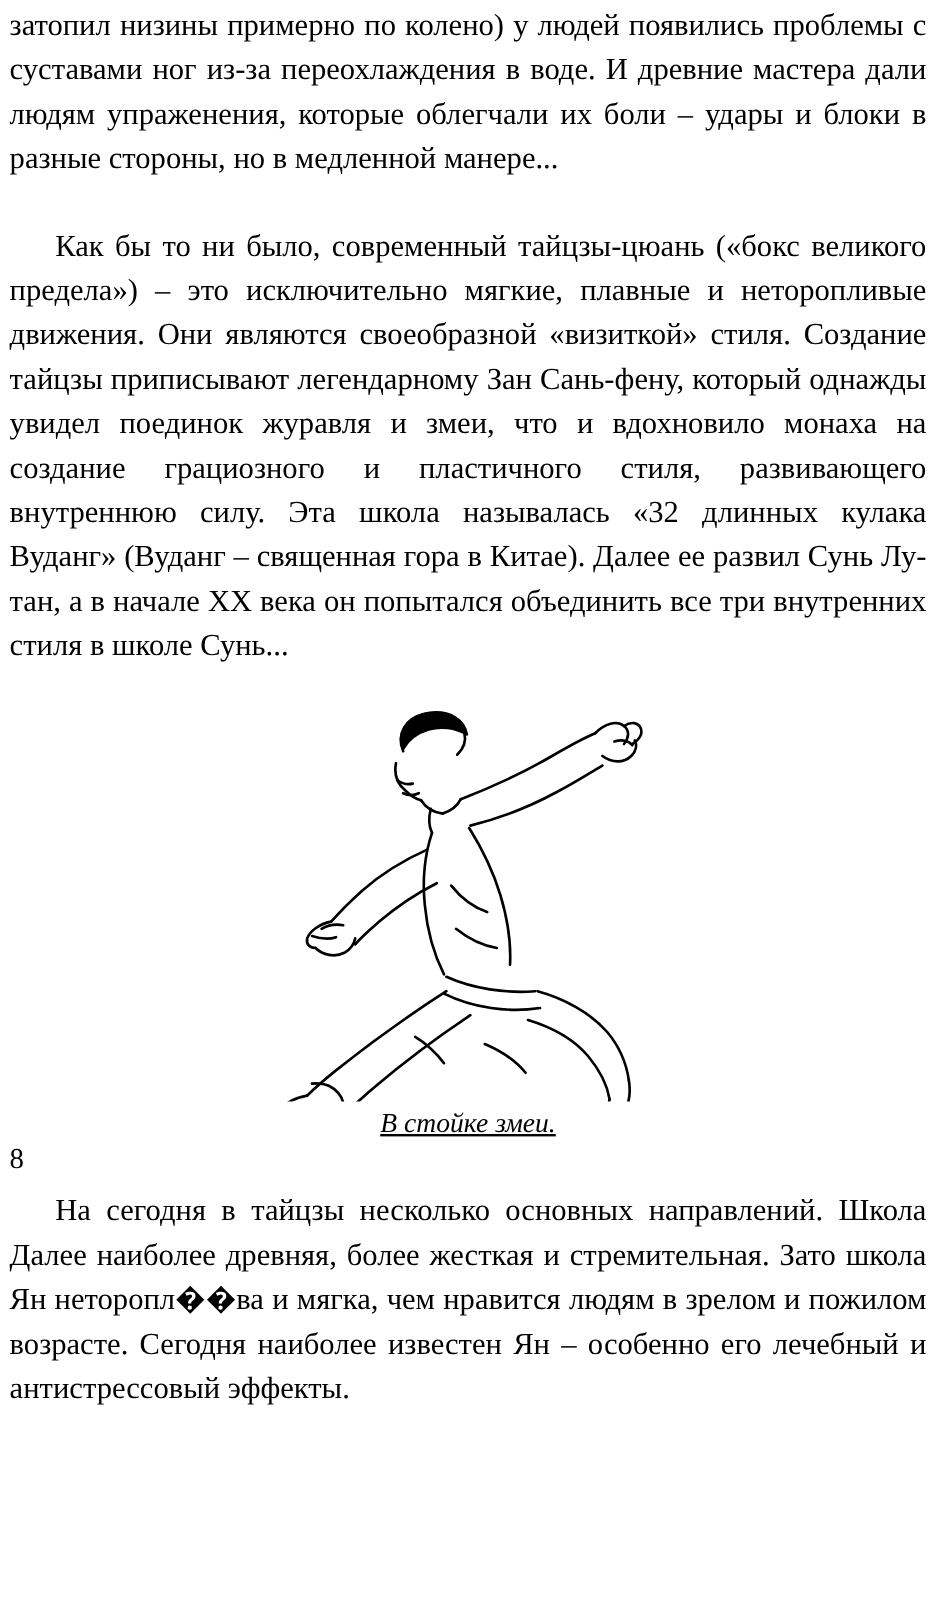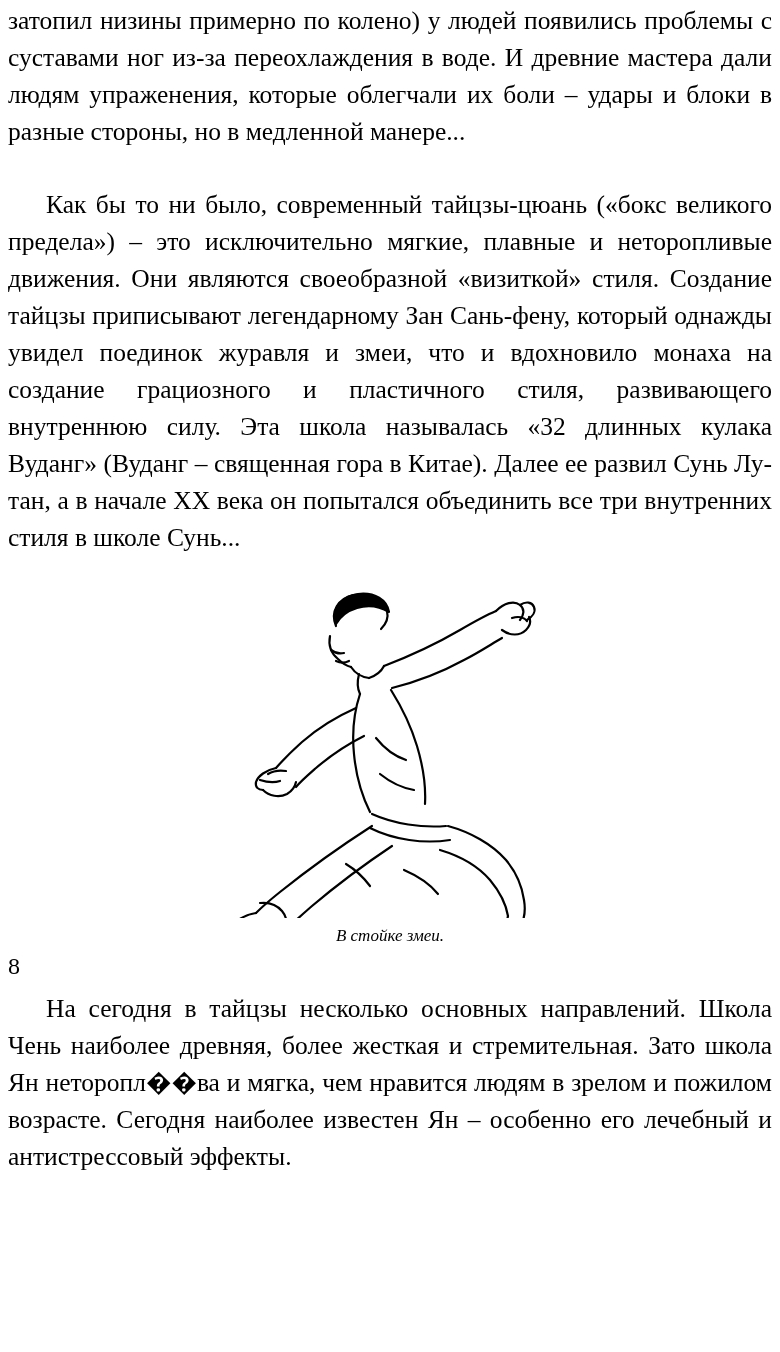--- a/index.html
+++ b/index.html
@@ -45,24 +45,25 @@
     margin: 22px 0 0 0;
     text-align: center;
   }
   .figure-img {
     display: block;
     margin: 0 auto;
   }
   .figure-caption {
     font-family: "Liberation Serif", serif;
     font-style: italic;
-    font-size: 17px;
+    font-size: 23px;
     line-height: 24px;
     text-align: center;
     margin-top: 6px;
+    text-decoration: underline;
   }
   .after-figure {
     margin-top: 42px;
   }
   .page-number {
     position: absolute;
     left: 8px;
     bottom: 22px;
     font-size: 24px;
     line-height: 28px;
@@ -130,16 +131,16 @@
       <path d="M384 367 c-1 -8 -8 -14 -18 -15"></path>
 
       <path d="M216 160 c8 10 18 18 30 22"></path>
       <path d="M220 196 c10 8 22 14 34 16"></path>
       <path d="M244 292 c14 6 26 14 34 24"></path>
       <path d="M186 286 c10 6 18 14 24 22"></path>
     </svg>
     <div class="figure-caption">В стойке змеи.</div>
   </div>
 
-  <p class="body-text para-indent after-figure">На сегодня в тайцзы несколько основных направлений. Школа Чень наиболее древняя, более жесткая и стремительная. Зато школа Ян неторопл��ва и мягка, чем нравится людям в зрелом и пожилом возрасте. Сегодня наиболее известен Ян – особенно его лечебный и антистрессовый эффекты.</p>
+  <p class="body-text para-indent after-figure">На сегодня в тайцзы несколько основных направлений. Школа Далее наиболее древняя, более жесткая и стремительная. Зато школа Ян неторопл��ва и мягка, чем нравится людям в зрелом и пожилом возрасте. Сегодня наиболее известен Ян – особенно его лечебный и антистрессовый эффекты.</p>
 
   <div class="page-number">8</div>
 </div>
 
 </body></html>

